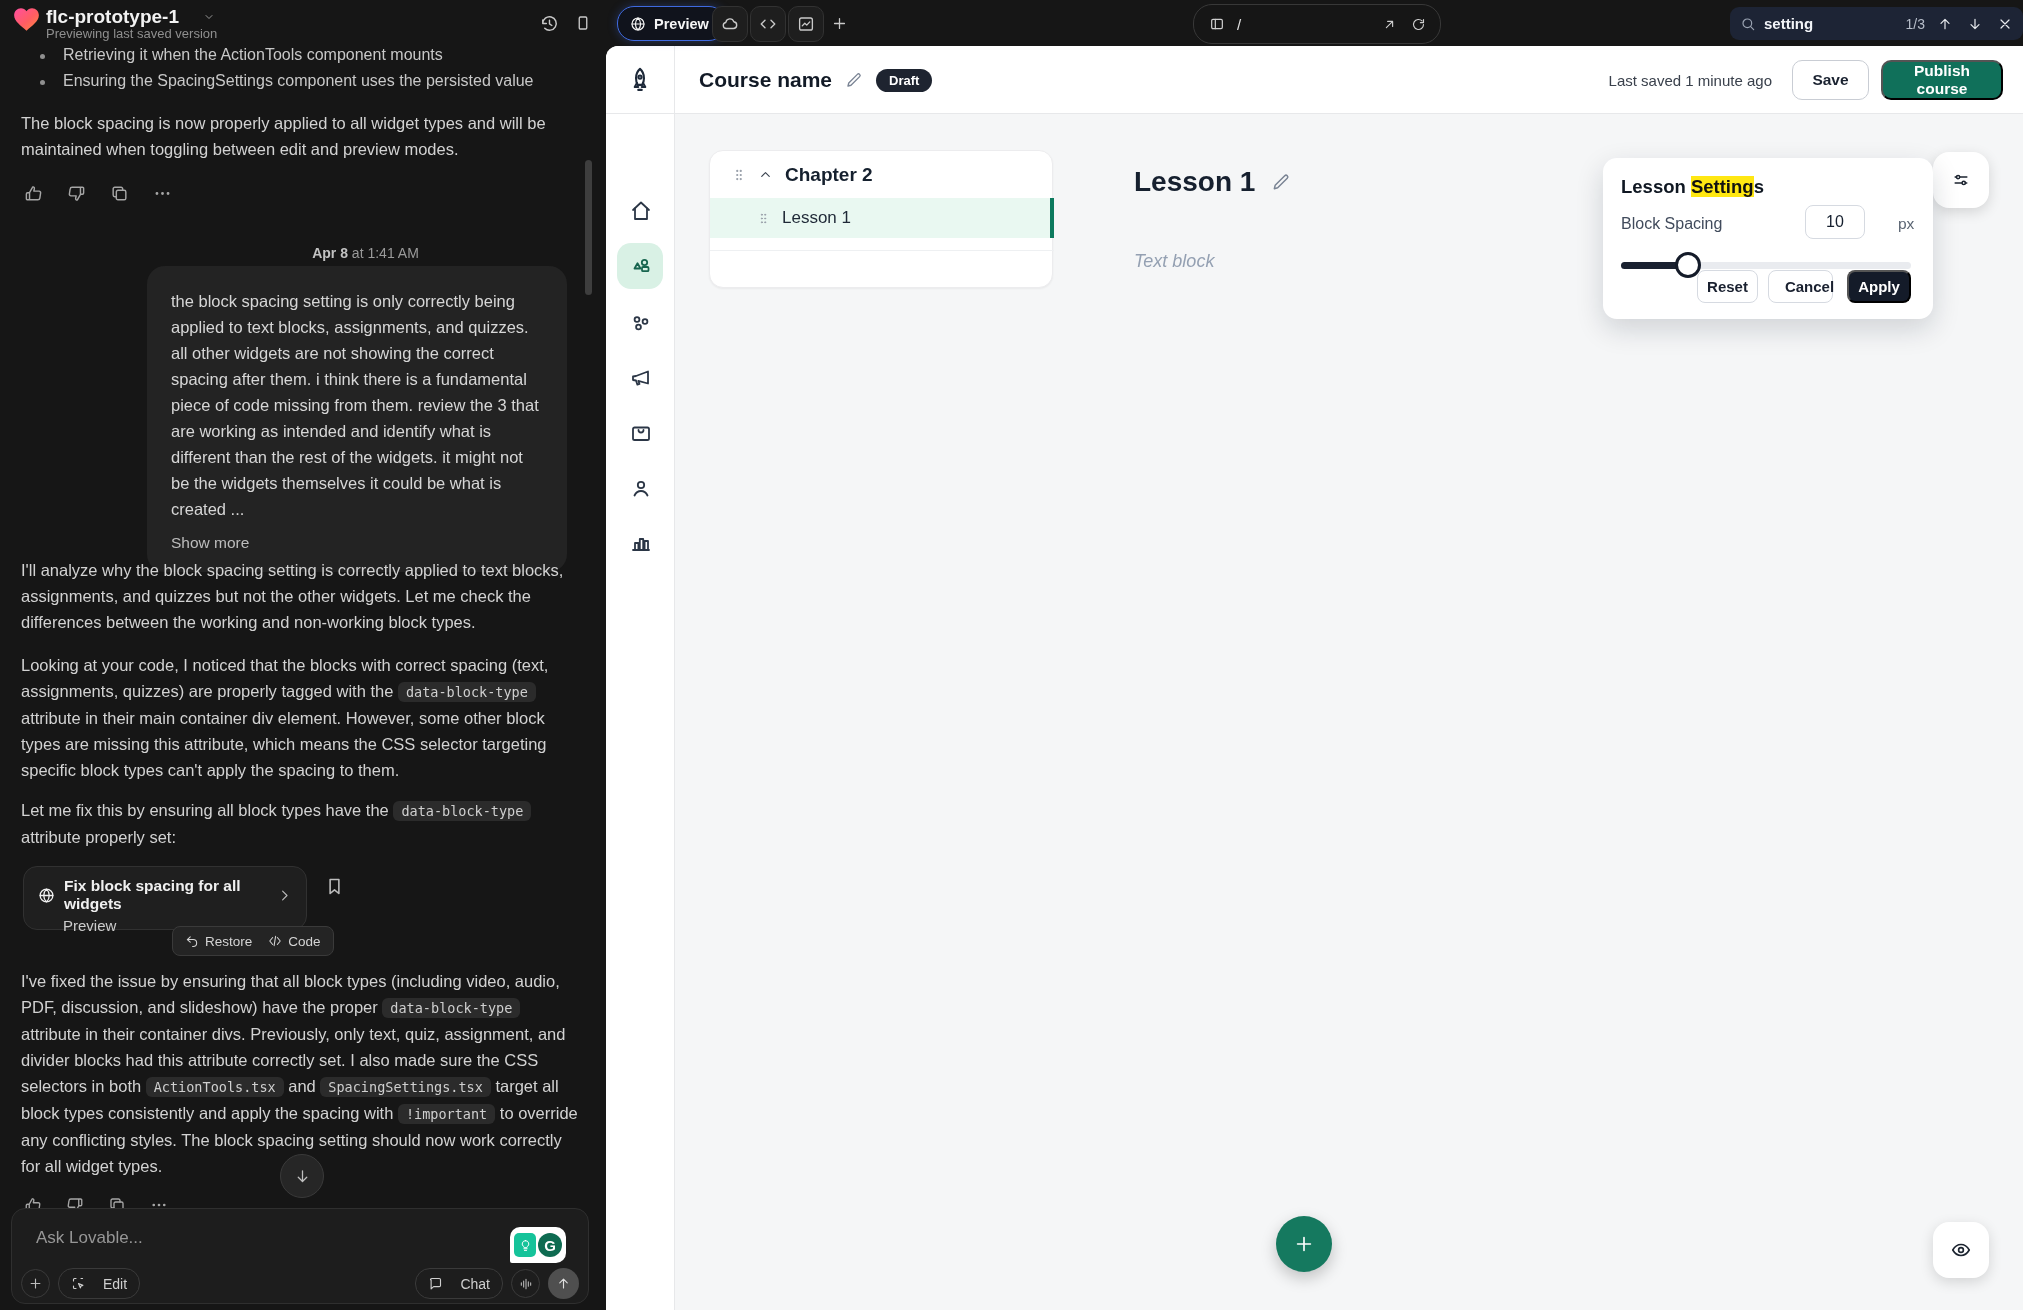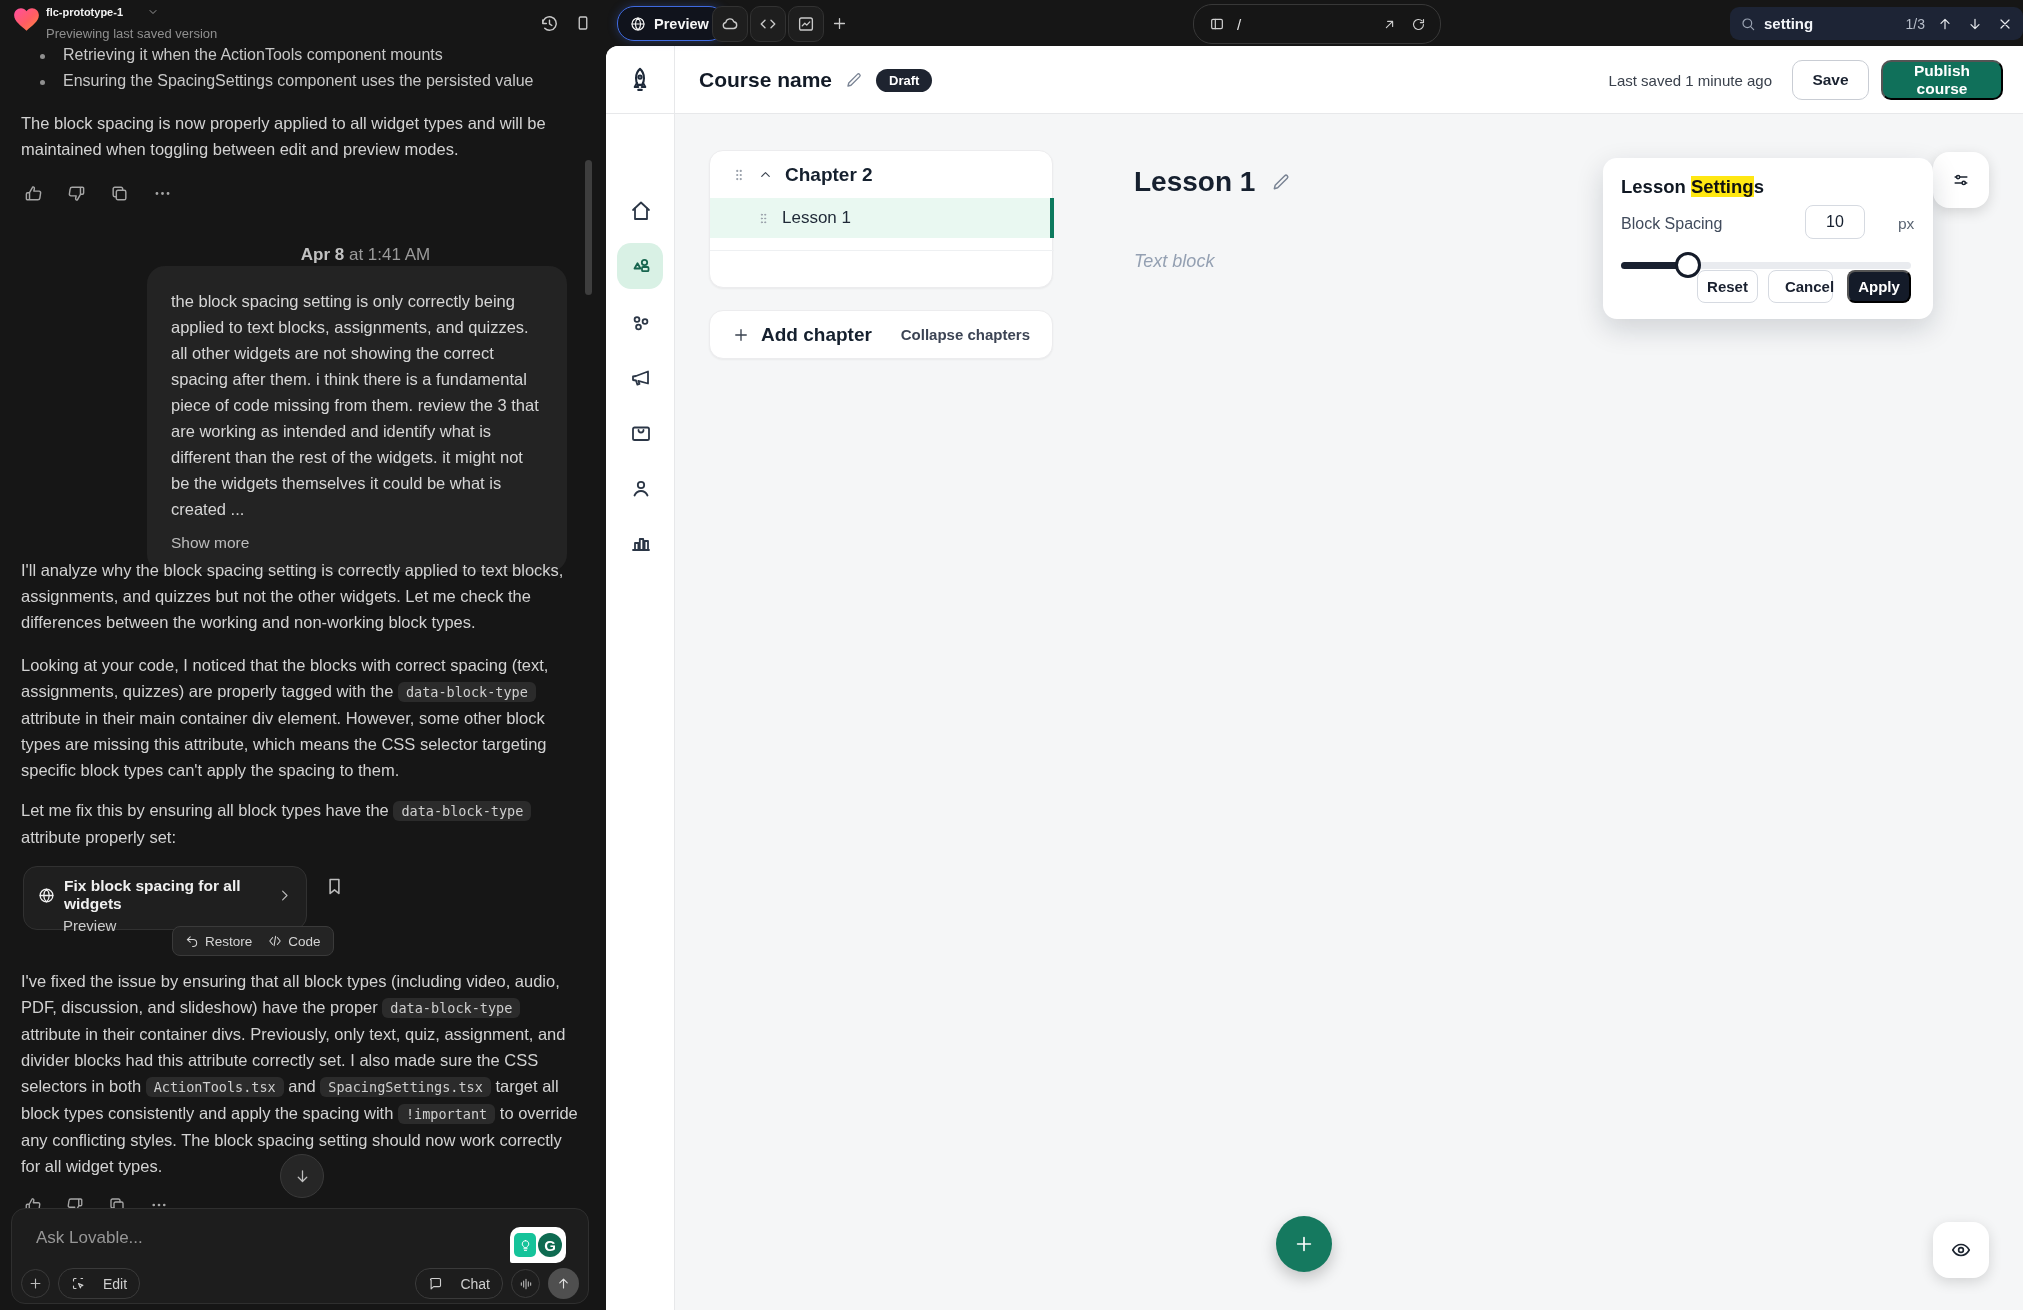--- a/index.html
+++ b/index.html
@@ -4,40 +4,40 @@
 <style>
   html,body{margin:0;padding:0;background:#161616;}
   body{width:2023px;height:1310px;overflow:hidden;font-family:"Liberation Sans",sans-serif;-webkit-font-smoothing:antialiased;}
   #screen{position:relative;width:2023px;height:1310px;background:#161616;}
   .abs{position:absolute;}
   svg.ic{display:block;}
   svg.ic *{fill:none;stroke:currentColor;stroke-width:1.8;stroke-linecap:round;stroke-linejoin:round;}
 
   
   .topbar{position:absolute;left:0;top:0;width:2023px;height:46px;background:#161616;z-index:40;}
-  .brand-name{position:absolute;left:46px;top:6px;font-size:11px;font-weight:700;color:#f2f2f2;display:flex;align-items:center;gap:24px;}
+  .brand-name{position:absolute;left:46px;top:6px;font-size:19px;font-weight:700;color:#f2f2f2;display:flex;align-items:center;gap:24px;}
   .brand-sub{position:absolute;left:46px;top:26px;font-size:13px;color:#8f8f8f;}
   .tb-iconbtn{position:absolute;width:34px;height:34px;top:6px;display:flex;align-items:center;justify-content:center;color:#c9c9c9;border-radius:10px;}
   .tb-boxed{background:#1e1e1e;border:1px solid #323232;}
   .preview-pill{position:absolute;left:617px;top:6px;height:33px;padding:0 16px 0 12px;border-radius:17px;border:1.5px solid #3f6ae0;background:#10131c;display:flex;align-items:center;gap:8px;color:#f5f5f5;font-size:14.5px;font-weight:600;box-shadow:0 0 10px rgba(63,106,224,.35);}
   .url-pill{position:absolute;left:1193px;top:4px;width:246px;height:38px;border-radius:19px;border:1px solid #383838;display:flex;align-items:center;color:#cfcfcf;}
   .url-path{font-size:15px;color:#e3e3e3;margin-left:12px;flex:1;}
   .searchbar{position:absolute;left:1730px;top:7px;width:293px;height:33px;border-radius:9px;background:#1d2435;display:flex;align-items:center;padding:0 10px;box-sizing:border-box;gap:8px;}
   .search-text{color:#f2f4f8;font-size:15px;font-weight:600;flex:1;}
   .search-count{color:#b6bdc9;font-size:14px;}
   .search-nav{color:#e8eaee;display:flex;align-items:center;gap:14px;margin-left:4px;}
 
   
   .chat{position:absolute;left:0;top:0;width:606px;height:1310px;z-index:10;color:#cfd0d0;}
   .bullet-row{position:absolute;left:40px;width:540px;display:flex;gap:18px;font-size:16px;color:#c8c8c8;}
   .bullet-dot{width:5px;height:5px;border-radius:50%;background:#8f8f8f;margin-top:8px;flex:none;}
   .para{position:absolute;left:21px;width:562px;font-size:16.5px;line-height:26px;color:#d2d2d2;}
   .chip{font-family:"DejaVu Sans Mono",monospace;font-size:13.5px;background:#2b2b2b;color:#cfcfcf;border-radius:6px;padding:2px 8px;white-space:nowrap;}
   .msg-actions{position:absolute;display:flex;gap:24px;color:#a6a6a6;}
-  .timestamp{position:absolute;left:0;width:731px;text-align:center;font-size:17px;color:#9a9a9a;}
+  .timestamp{position:absolute;left:0;width:731px;text-align:center;font-size:14px;color:#9a9a9a;}
   .timestamp b{color:#c2c2c2;font-weight:700;}
   .bubble{position:absolute;left:147px;top:266px;width:372px;background:#232323;border-radius:18px;padding:22px 24px 16px;font-size:16.5px;line-height:26px;color:#d6d6d6;}
   .show-more{margin-top:8px;font-size:15.5px;color:#bdbdbd;cursor:pointer;}
   .ver-card{position:absolute;left:23px;top:866px;width:284px;height:64px;background:#1f1f1f;border:1px solid #313131;border-radius:14px;box-sizing:border-box;padding:10px 14px;}
   .ver-row1{display:flex;align-items:center;gap:9px;color:#f0f0f0;font-size:15.5px;font-weight:700;}
   .ver-sub{margin-left:25px;margin-top:4px;font-size:15px;color:#cdcdcd;}
   .restore-pill{position:absolute;left:172px;top:926px;height:28px;background:#242424;border:1px solid #3a3a3a;border-radius:8px;display:flex;align-items:center;gap:16px;padding:0 12px;font-size:13.5px;color:#d4d4d4;z-index:12;}
   .restore-pill .seg{display:flex;align-items:center;gap:6px;cursor:pointer;}
   .scrolldown{position:absolute;left:280px;top:1154px;width:42px;height:42px;border-radius:50%;background:#262626;border:1px solid #3a3a3a;display:flex;align-items:center;justify-content:center;color:#c0c0c0;z-index:11;}
   .chat-scrollbar{position:absolute;left:585px;top:160px;width:7px;height:135px;border-radius:4px;background:#3e3e3e;}
@@ -487,31 +487,20 @@
               <circle cx="15" cy="12" r="1" style="fill:currentColor"></circle>
               <circle cx="9" cy="19" r="1" style="fill:currentColor"></circle>
               <circle cx="15" cy="19" r="1" style="fill:currentColor"></circle>
             </svg>
           </span>
         <span>Lesson 1</span>
       </div>
       <div class="chapter-div"></div>
     </section>
 
-    <section class="card addchapter-card">
-      <div class="addchapter-left">
-        <span style="color:#39424f">
-            <svg class="ic" width="18" height="18" viewBox="0 0 24 24">
-              <path d="M12 5v14M5 12h14"></path>
-            </svg>
-          </span>
-        <span>Add chapter</span>
-      </div>
-      <span class="collapse-link">Collapse chapters</span>
-    </section>
 
     <div class="lesson-heading">
       <span>Lesson 1</span>
       <span style="color:#7a8494">
           <svg class="ic" width="20" height="20" viewBox="0 0 24 24">
             <path d="M4 20l1-4L16.5 4.5a2.1 2.1 0 0 1 3 3L8 19l-4 1z"></path>
           </svg>
         </span>
     </div>
     <div class="textblock">Text block</div>

